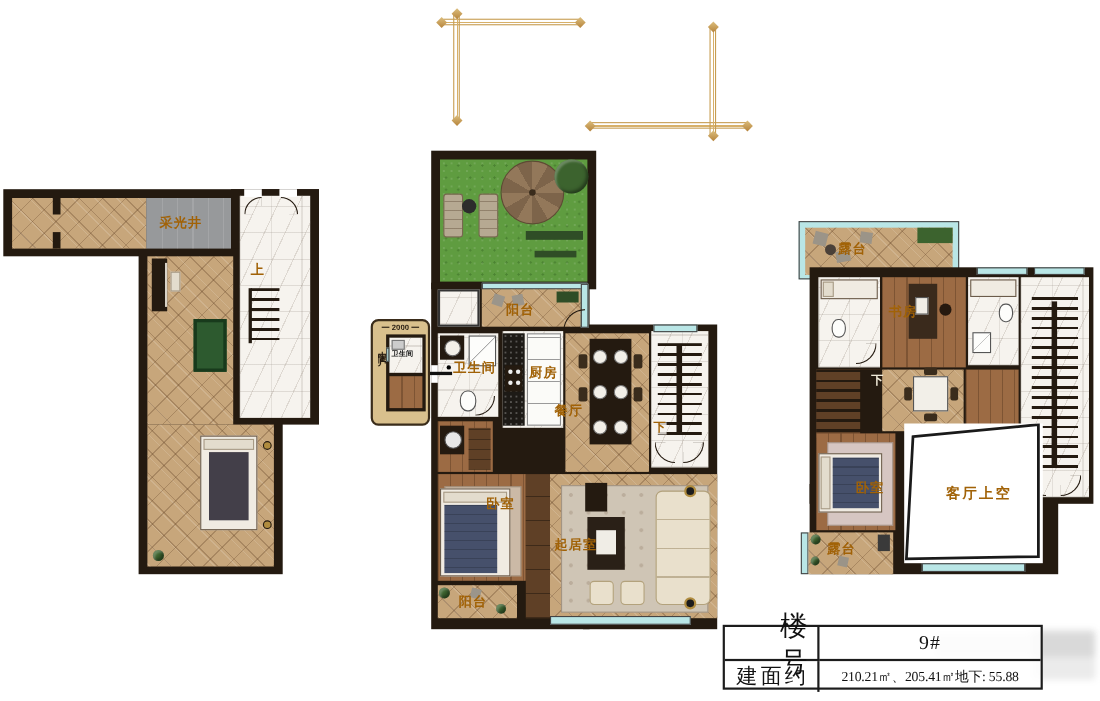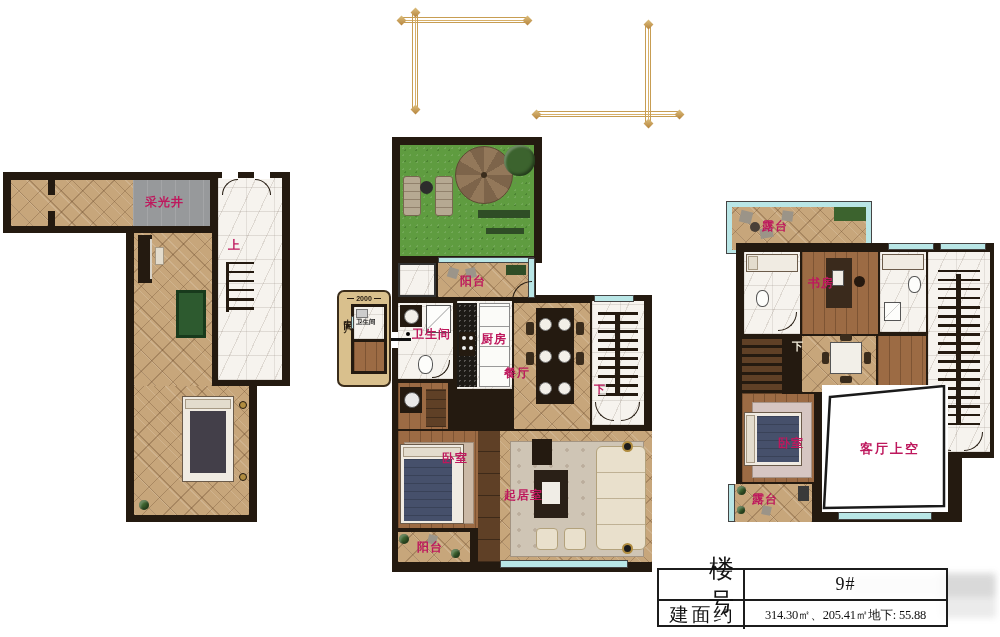--- a/index.html
+++ b/index.html
@@ -31,21 +31,21 @@
   .cab{background:#fbfbf8;border:1px solid #8a8a8a;box-sizing:border-box;
        background-image:repeating-linear-gradient(0deg,transparent 0 19px,#9a9a9a 19px 20px);}
   .rug{border:1px solid rgba(120,100,80,.5);}
   .st{background-image:repeating-linear-gradient(180deg,#241a10 0 2.5px,transparent 2.5px 9px);}
   .rail{background:#241a10;}
   .arc-tl{border-top:1.6px solid #241a10;border-left:1.6px solid #241a10;border-radius:100% 0 0 0;}
   .arc-tr{border-top:1.6px solid #241a10;border-right:1.6px solid #241a10;border-radius:0 100% 0 0;}
   .arc-bl{border-bottom:1.6px solid #241a10;border-left:1.6px solid #241a10;border-radius:0 0 0 100%;}
   .arc-br{border-bottom:1.6px solid #241a10;border-right:1.6px solid #241a10;border-radius:0 0 100% 0;}
   
-  .lbl{position:absolute;font-weight:bold;font-size:12px;color:#be185d;letter-spacing:1px;
+  .lbl{position:absolute;font-weight:bold;font-size:12px;color:#a16207;letter-spacing:1px;
        white-space:nowrap;z-index:40;line-height:1;}
   .lbl.dot::before{content:"";display:inline-block;width:4px;height:4px;background:#000;border-radius:50%;
        vertical-align:2px;margin-right:2px;}
   
   .bedframe{background:#f0ebe2;border:1.5px solid #6b5b4a;box-sizing:border-box;}
   .mattress{background:#46506b;background-image:repeating-linear-gradient(180deg,rgba(0,0,0,.18) 0 1px,transparent 1px 8px);}
   .pillow{background:#e3dccd;border:1px solid #a79a85;box-sizing:border-box;}
   .sofa{background:#e9e0cc;border:1.5px solid #b3a27c;border-radius:6px;box-sizing:border-box;
         background-image:repeating-linear-gradient(180deg,transparent 0 25px,rgba(140,120,80,.45) 25px 26px);}
   .chair{background:#e9e0cc;border:1px solid #b3a27c;border-radius:4px;box-sizing:border-box;}
@@ -326,16 +326,16 @@
   <div class="lbl" style="left:752px;top:493px;">露台</div>
   <div class="abs cyan" style="left:838px;top:512px;width:94px;height:8px;"></div>
 
   <div class="abs wm" style="left:850px;top:575px;width:145px;height:22px;"></div>
   <div class="abs wm" style="left:938px;top:572px;width:58px;height:46px;"></div>
 
   <div class="abs info-table" style="left:657px;top:568px;width:291px;height:59px;">
     <div class="it-b it-r it-label1">楼 号</div>
     <div class="it-b it-val1">9#</div>
     <div class="it-r it-label2">建面约</div>
-    <div class="it-val2">314.30㎡、205.41㎡地下: 55.88</div>
+    <div class="it-val2">210.21㎡、205.41㎡地下: 55.88</div>
   </div>
 
 </div>
 
 </body></html>

